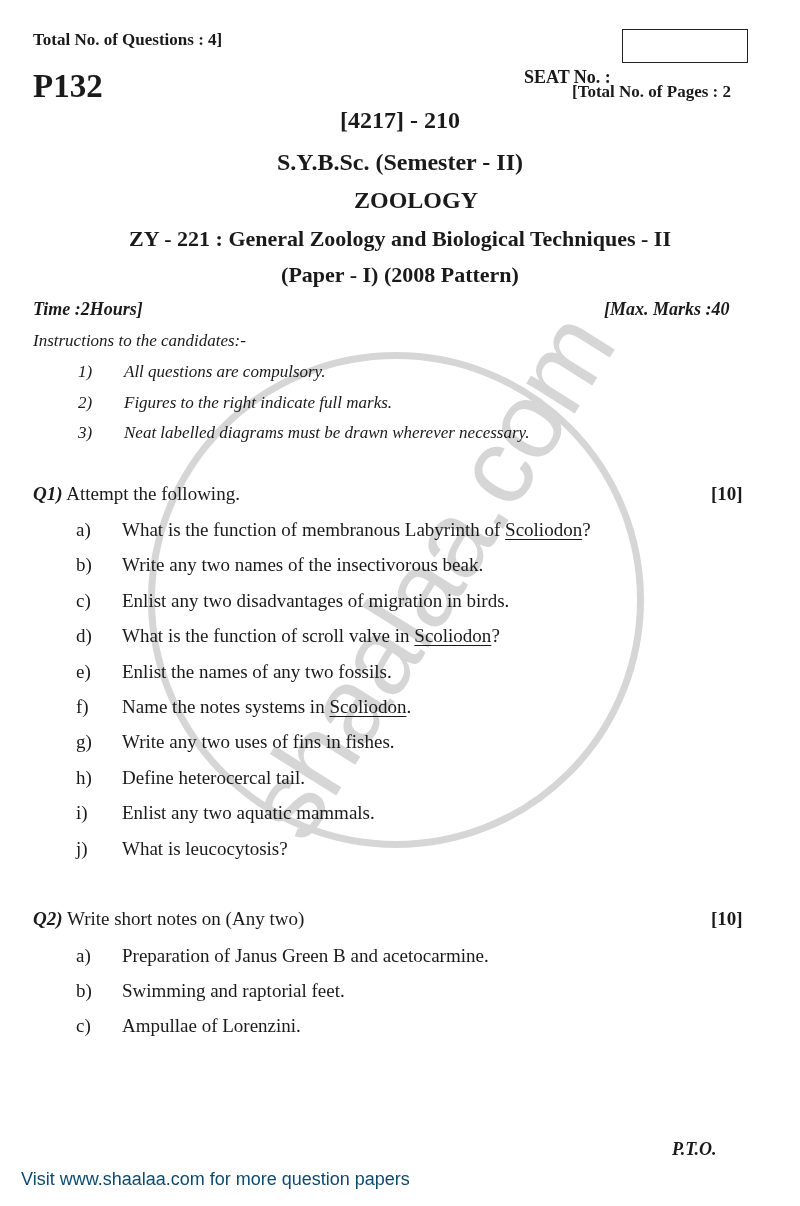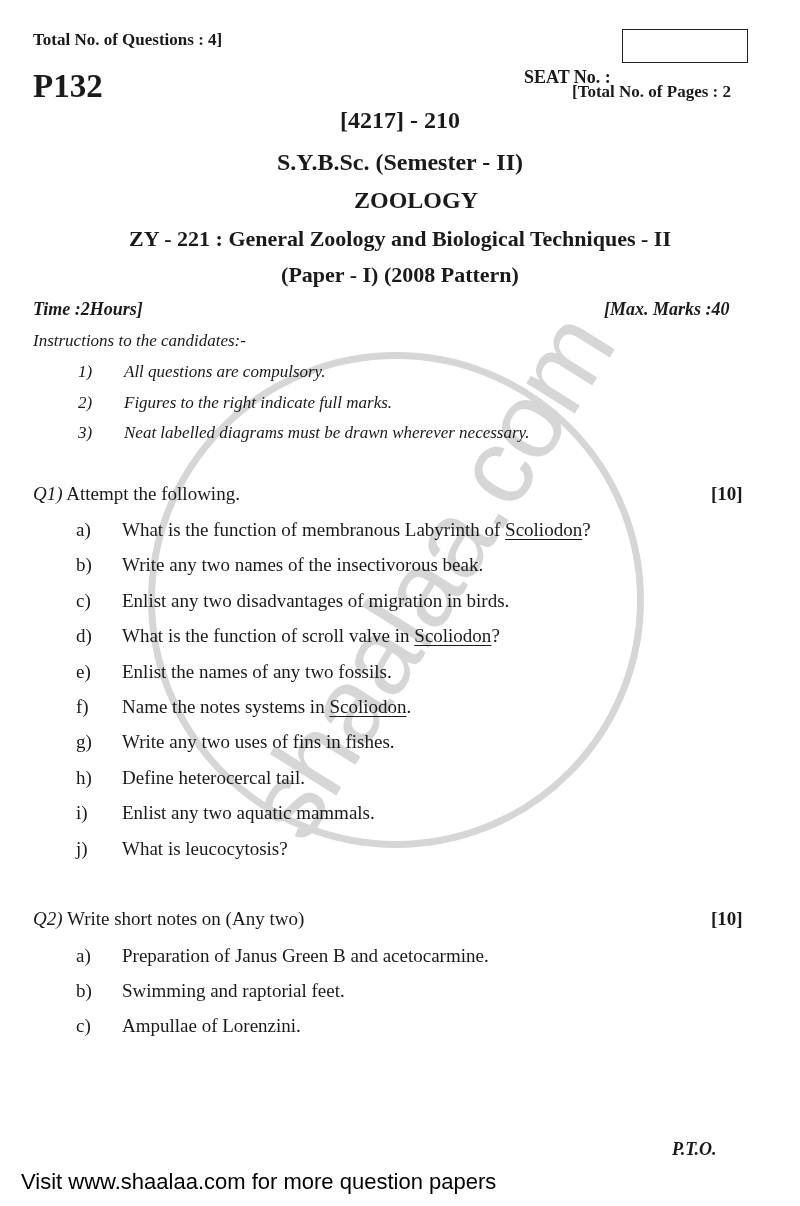--- a/index.html
+++ b/index.html
@@ -30,30 +30,30 @@
     .p-code { font-size: 33px; }
     .seat-box {
       position: absolute; left: 622px; top: 29px; width: 126px; height: 34px;
       border: 1.5px solid #222; box-sizing: border-box; background: transparent;
     }
     .center { position: absolute; left: 0; width: 800px; text-align: center; }
     .t1 { font-size: 24px; }
     .t2 { font-size: 22px; }
 
     .q-head { font-size: 19px; }
-    .q-num { font-style: italic; }
+    .q-num { font-style: italic; font-weight: bold; }
     .marks { font-size: 19px; font-weight: bold; }
     .item { position: absolute; font-size: 19px; white-space: nowrap; }
     .item .lbl { position: absolute; left: 0; }
     .item .txt { position: absolute; left: 46px; }
     .u { text-decoration: underline; text-underline-offset: 3px; }
     .instr { font-size: 17px; font-style: italic; font-weight: normal; }
     .footer {
       font-family: "Liberation Sans", "DejaVu Sans", sans-serif;
-      font-size: 22px; color: #000000;
+      font-size: 18px; color: #0c4a6e;
     }
   </style>
 </head>
 <body>
 
 <div class="wm-circle"></div>
 <div class="wm-text">shaalaa.com</div>
 
 <div class="content">
 

